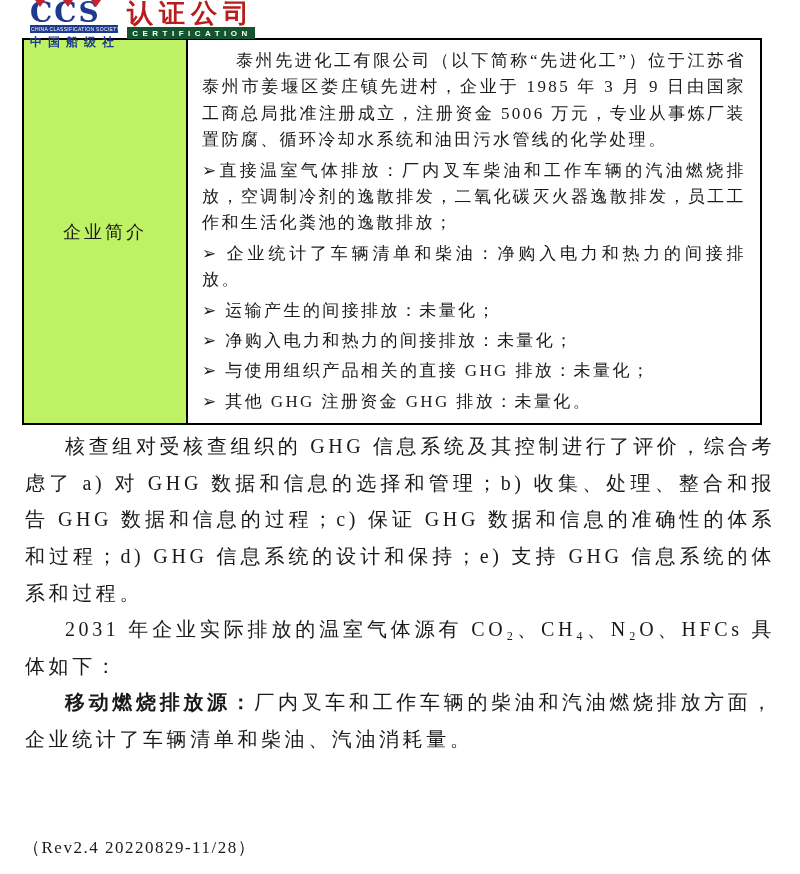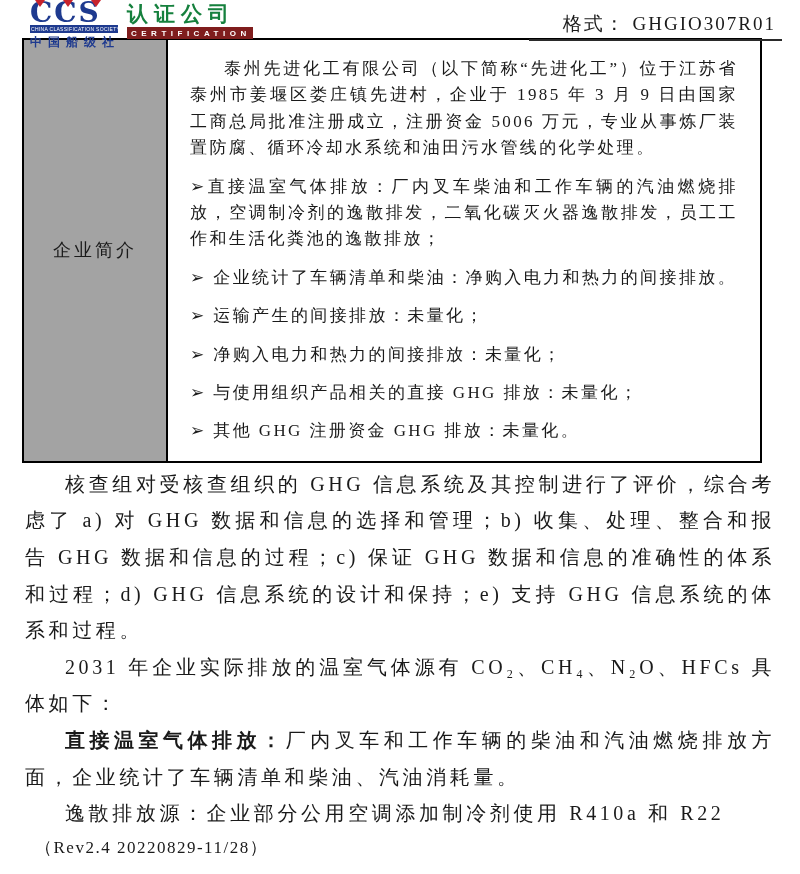--- a/index.html
+++ b/index.html
@@ -34,69 +34,69 @@
     font-family: "Liberation Sans", sans-serif;
     font-size: 5px; letter-spacing: 0.3px; text-align: center;
     padding: 1px 1px; white-space: nowrap; overflow: hidden;
   }
   .logo-ccs-cn {
     font-size: 12px; color: #1e3a8f; letter-spacing: 6px;
     text-align: center; white-space: nowrap; margin-top: 1px; font-weight: bold;
   }
   .logo-cert-block { display: flex; flex-direction: column; }
   .logo-cn {
-    font-size: 21px; font-weight: bold; color: #15803d;
+    font-size: 26px; font-weight: bold; color: #b91c1c;
     letter-spacing: 6px; line-height: 24px; white-space: nowrap;
   }
   .logo-cert-bar {
-    margin-top: 1px; background: #7f1d1d; color: #ffffff;
+    margin-top: 1px; background: #14532d; color: #ffffff;
     font-family: "Liberation Sans", sans-serif; font-weight: bold;
     font-size: 8px; letter-spacing: 4.5px; text-align: center;
     padding: 2px 2px 1px 4px; white-space: nowrap;
   }
   .format {
     position: absolute; top: 11px; right: 18px;
     font-size: 19px; letter-spacing: 2px;
     border-bottom: 2px solid #2a2a2a; padding: 0 6px 2px 34px;
     white-space: nowrap;
   }
 
   
   table.profile {
     border-collapse: collapse; table-layout: fixed;
     margin-left: 22px; width: 740px;
   }
   table.profile td { border: 2px solid #000000; }
   .label-cell {
-    width: 144px; text-align: center; vertical-align: middle;
-    background: #a3a3a3; font-size: 18px; letter-spacing: 3px;
+    width: 164px; text-align: center; vertical-align: middle;
+    background: #bef264; font-size: 18px; letter-spacing: 3px;
   }
   .content-cell {
     padding: 4px 10px; font-size: 17px; line-height: 26.4px;
     letter-spacing: 2.4px; text-align: justify; vertical-align: top;
   }
-  .content-cell p { margin: 12px; }
+  .content-cell p { margin: 4px; }
   .indent { text-indent: 2em; }
 
   
   main { margin: 0 25px; }
   h2.section-heading {
     font-size: 21px; font-weight: bold; letter-spacing: 1.5px;
     margin-top: 9px; line-height: 30px;
   }
   p.body {
     font-size: 20px; line-height: 36.6px; letter-spacing: 3.6px;
     text-align: justify;
   }
   p.body.first { margin-top: 3px; }
   p.body b { letter-spacing: 3.6px; }
 
   
   .footer {
-    position: absolute; left: 35px; top: 836px;
+    position: absolute; left: 23px; top: 836px;
     font-size: 17px; letter-spacing: 1.5px;
   }
 </style>
 </head>
 <body>
 
 <div class="page">
 
   <header class="header">
     <div class="logo">
@@ -106,21 +106,20 @@
         <span class="tri t3"></span>
         <div class="logo-ccs">CCS</div>
         <div class="logo-ccs-bar">CHINA CLASSIFICATION SOCIETY</div>
         <div class="logo-ccs-cn">中国船级社</div>
       </div>
       <div class="logo-cert-block">
         <div class="logo-cn">认证公司</div>
         <div class="logo-cert-bar">CERTIFICATION</div>
       </div>
     </div>
-    <div class="format">格式： GHGIO307R01</div>
   </header>
 
   <table class="profile">
     <tbody>
       <tr>
         <td class="label-cell">企业简介</td>
         <td class="content-cell">
           <p class="indent">泰州先进化工有限公司（以下简称“先进化工”）位于江苏省泰州市姜堰区娄庄镇先进村，企业于 1985 年 3 月 9 日由国家工商总局批准注册成立，注册资金 5006 万元，专业从事炼厂装置防腐、循环冷却水系统和油田污水管线的化学处理。</p>
           <p>➢直接温室气体排放：厂内叉车柴油和工作车辆的汽油燃烧排放，空调制冷剂的逸散排发，二氧化碳灭火器逸散排发，员工工作和生活化粪池的逸散排放；</p>
           <p>➢ 企业统计了车辆清单和柴油：净购入电力和热力的间接排放。</p>
@@ -129,21 +128,20 @@
           <p>➢ 与使用组织产品相关的直接 GHG 排放：未量化；</p>
           <p>➢ 其他 GHG 注册资金 GHG 排放：未量化。</p>
         </td>
       </tr>
     </tbody>
   </table>
 
   <main>
     <p class="body indent first">核查组对受核查组织的 GHG 信息系统及其控制进行了评价，综合考虑了 a) 对 GHG 数据和信息的选择和管理；b) 收集、处理、整合和报告 GHG 数据和信息的过程；c) 保证 GHG 数据和信息的准确性的体系和过程；d) GHG 信息系统的设计和保持；e) 支持 GHG 信息系统的体系和过程。</p>
     <p class="body indent">2031 年企业实际排放的温室气体源有 CO₂、CH₄、N₂O、HFCs 具体如下：</p>
-    <p class="body indent"><b>直接温室气体排放：</b><span>厂内叉车和工作车辆的柴油和汽油燃烧排放方面，企业统计了车辆清单和柴油、汽油消耗量。</span></p>
-    <p class="body indent">逸散排放源：企业部分公用空调添加制冷剂使用 R410a 和 R22</p>
+    <p class="body indent"><b>移动燃烧排放源：</b><span>厂内叉车和工作车辆的柴油和汽油燃烧排放方面，企业统计了车辆清单和柴油、汽油消耗量。</span></p>
   </main>
 
   <div class="footer">
     <span>（Rev2.4 20220829-11/28）</span>
   </div>
 
 </div>
 
 </body></html>

